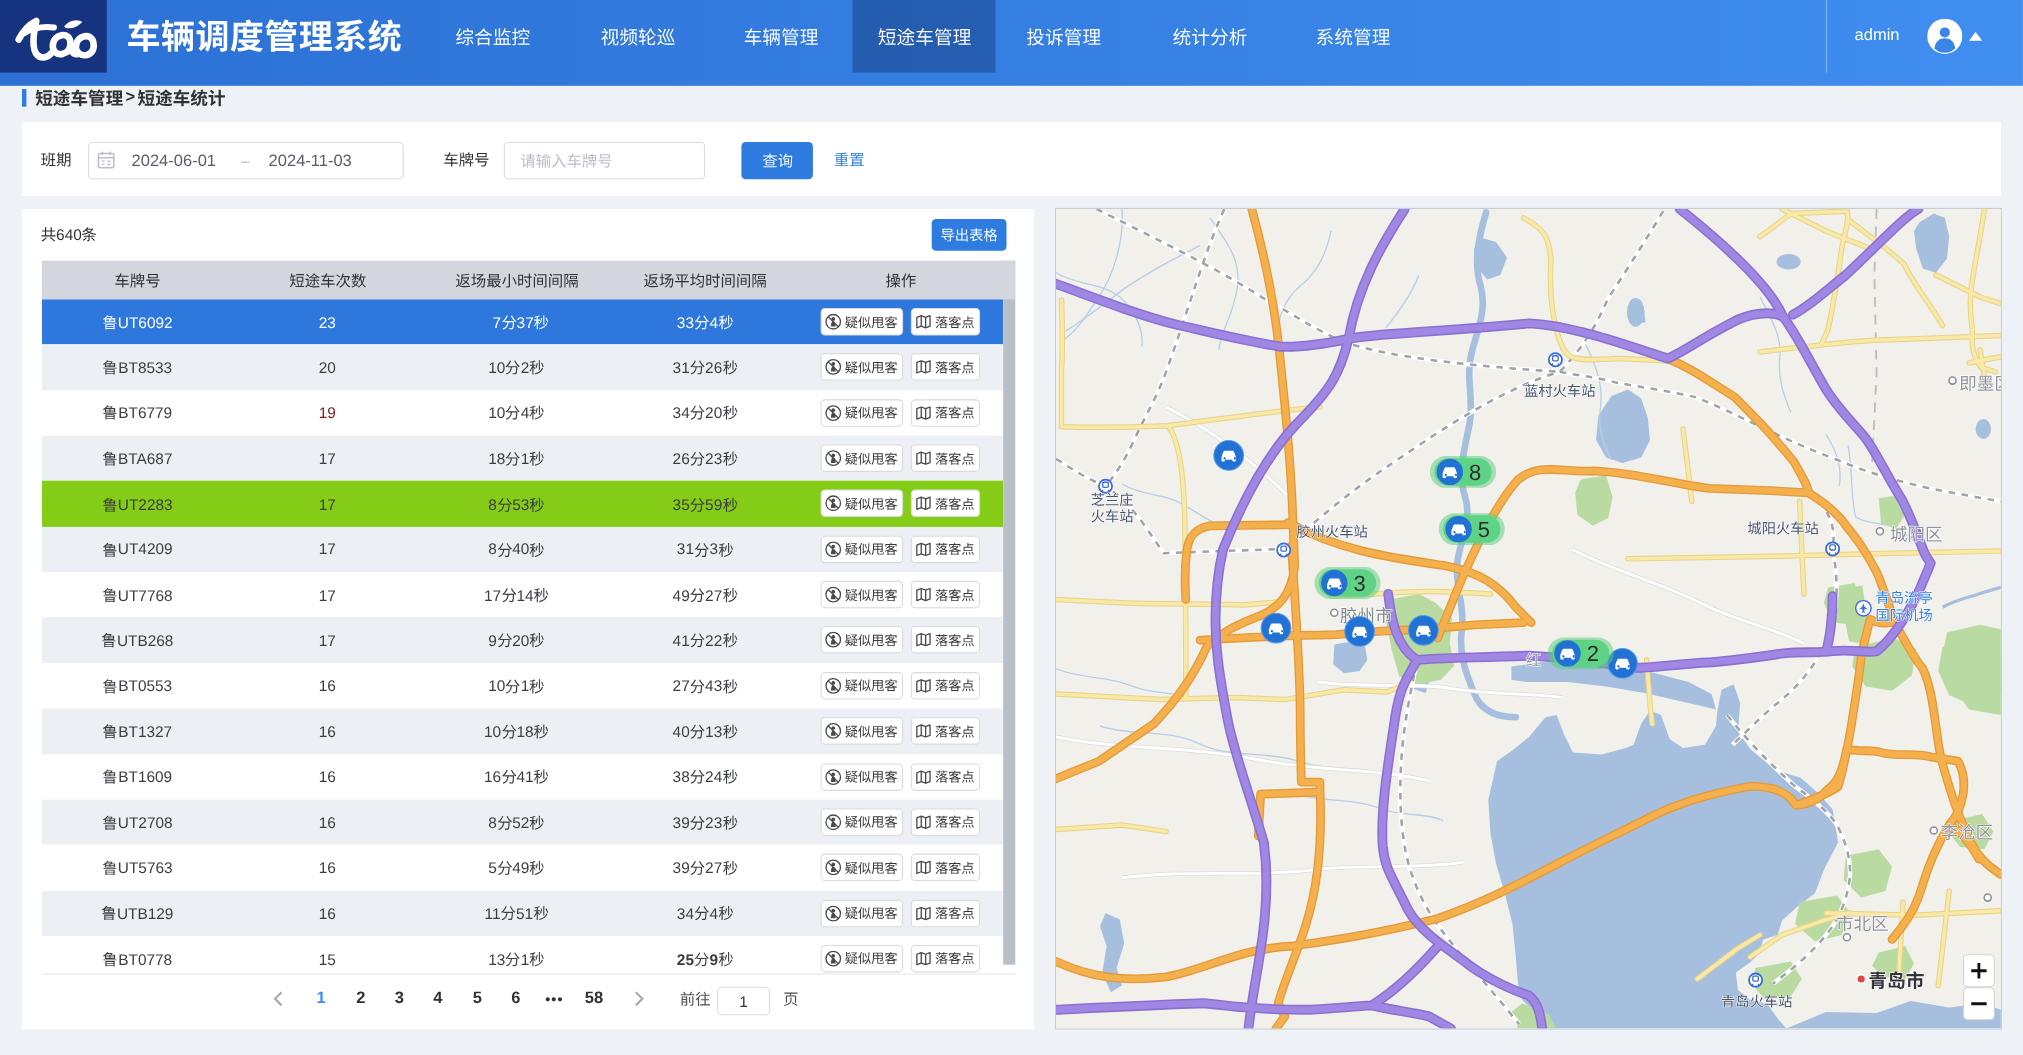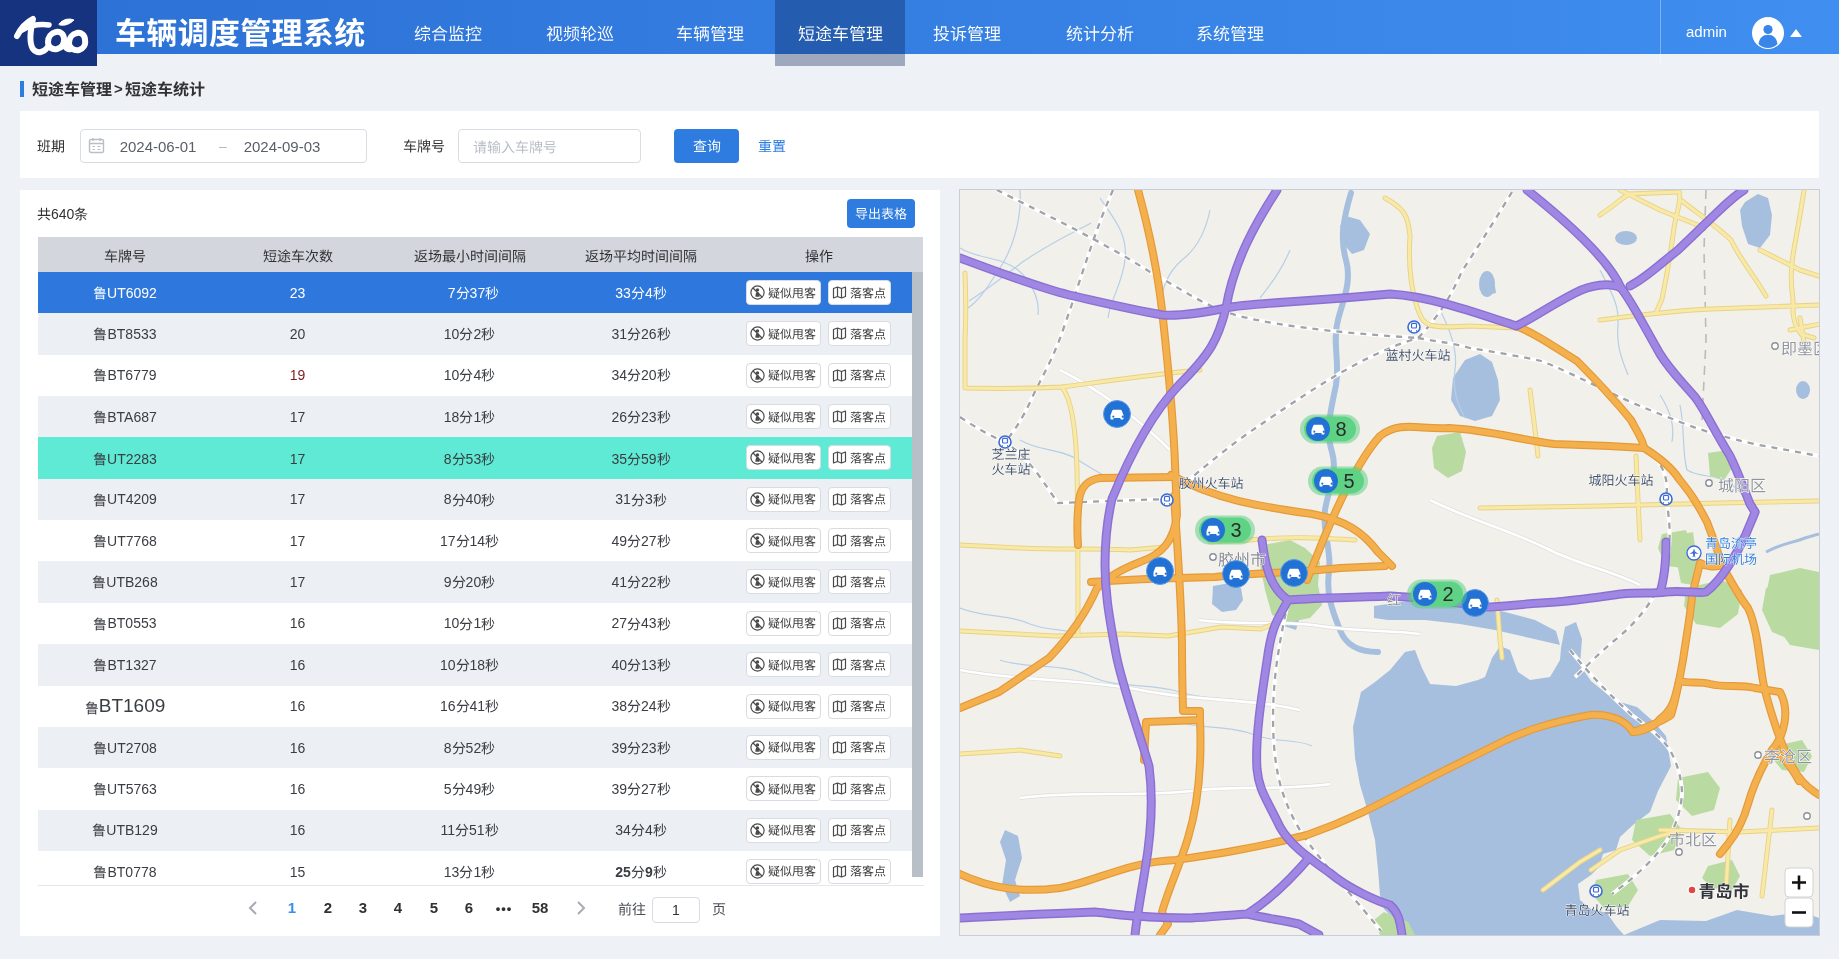--- a/index.html
+++ b/index.html
@@ -99,21 +99,21 @@
       <path id="b5e02" d="M395 56C412 89 431 130 446 166H43V284H434V395H128V866H249V513H434V964H559V513H759V733C759 745 753 750 737 750C721 750 662 750 612 748C628 780 647 831 652 866C730 866 787 864 830 846C871 827 884 793 884 735V395H559V284H961V166H588C572 126 539 65 514 19Z"></path>
       <path id="g9752" d="M733 544V615H274V544ZM200 486V962H274V796H733V877C733 892 728 896 711 897C695 898 635 898 574 896C584 914 595 939 599 958C681 958 734 958 767 948C798 938 808 919 808 878V486ZM274 669H733V742H274ZM460 40V107H124V166H460V233H158V291H460V363H59V423H941V363H536V291H845V233H536V166H887V107H536V40Z"></path>
       <path id="g5c9b" d="M323 294C395 323 488 369 534 401L575 347C526 315 432 272 362 246ZM757 136H483C499 109 516 78 531 48L444 36C435 64 420 103 405 136H184V544H842C830 767 815 855 793 877C783 888 773 889 756 889L679 888V621H610V799H425V582H355V799H180V624H111V864H610V893H639C649 910 655 935 657 953C708 955 758 956 785 954C816 951 837 945 856 922C888 888 902 786 917 510C918 499 919 476 919 476H257V205H732C721 305 711 347 697 361C690 369 681 370 668 370C655 370 625 369 591 366C601 384 608 412 610 433C646 435 682 435 701 432C725 430 740 425 755 408C780 384 792 318 806 165C807 155 807 136 807 136Z"></path>
       <path id="g6d41" d="M577 519V917H644V519ZM400 518V621C400 713 387 824 264 908C281 919 306 942 317 957C452 861 468 732 468 623V518ZM755 518V836C755 896 760 912 775 926C788 938 810 943 830 943C840 943 867 943 879 943C896 943 916 939 927 932C941 924 949 912 954 893C959 875 962 822 964 778C946 772 924 762 911 750C910 798 909 834 907 851C905 867 902 874 897 878C892 881 884 882 875 882C867 882 854 882 847 882C840 882 834 881 831 878C826 873 825 863 825 843V518ZM85 106C145 142 219 196 255 235L300 176C264 138 189 86 129 53ZM40 381C104 410 183 457 222 492L264 430C224 396 144 352 80 326ZM65 896 128 947C187 854 257 729 310 623L256 574C198 687 119 819 65 896ZM559 57C575 91 591 134 603 170H318V238H515C473 292 416 363 397 381C378 398 349 405 330 409C336 426 346 463 350 481C379 470 425 466 837 438C857 465 874 490 886 511L947 471C910 412 833 320 770 253L714 287C738 314 765 346 790 377L476 395C515 350 562 288 600 238H945V170H680C669 132 648 81 627 40Z"></path>
       <path id="g4ead" d="M72 504V685H141V565H859V685H930V504ZM272 302H729V386H272ZM198 248V440H807V248ZM426 54C442 75 460 102 475 126H60V189H942V126H563C547 98 520 61 498 34ZM196 637V700H477V870C477 885 472 888 453 890C435 891 367 891 295 888C306 909 317 936 322 957C414 957 473 957 510 947C546 936 557 916 557 873V700H809V637Z"></path>
       <path id="g56fd" d="M592 560C629 594 671 642 691 674L743 643C722 612 679 565 641 533ZM228 684V748H777V684H530V515H732V450H530V307H756V240H242V307H459V450H270V515H459V684ZM86 85V960H162V910H835V960H914V85ZM162 840V155H835V840Z"></path>
       <path id="g9645" d="M462 116V187H899V116ZM776 555C823 655 869 785 884 864L954 839C937 760 888 633 840 535ZM488 538C461 644 416 751 361 823C377 831 408 852 421 862C475 786 526 669 556 553ZM86 83V960H157V151H303C281 218 251 305 222 377C296 457 314 526 314 581C314 611 308 639 292 650C284 656 272 659 260 659C244 661 224 660 200 658C213 677 220 706 220 724C244 725 270 725 290 723C312 720 330 714 345 705C375 684 387 641 387 587C387 525 369 452 294 369C329 289 367 191 397 109L344 80L332 83ZM419 355V426H632V864C632 877 628 881 614 881C600 882 553 882 501 881C512 904 522 936 525 958C595 958 641 956 670 944C700 931 708 908 708 865V426H953V355Z"></path>
       <path id="g673a" d="M498 97V418C498 573 484 772 349 912C366 921 395 946 406 960C550 812 571 585 571 418V168H759V812C759 898 765 916 782 931C797 944 819 950 839 950C852 950 875 950 890 950C911 950 929 946 943 936C958 926 966 909 971 880C975 855 979 781 979 724C960 718 937 706 922 692C921 759 920 812 917 835C916 858 913 867 907 873C903 878 895 880 887 880C877 880 865 880 858 880C850 880 845 878 840 874C835 870 833 851 833 818V97ZM218 40V254H52V326H208C172 465 99 621 28 705C40 723 59 753 67 773C123 704 177 591 218 474V959H291V500C330 550 377 612 397 646L444 584C421 558 326 451 291 416V326H439V254H291V40Z"></path>
     </defs>
   </svg>
-<div style="position:absolute;left:0;top:0;width:1839px;height:54px;background:linear-gradient(90deg,#2c70d4,#3f8ef0)">
+<div style="position:absolute;left:0;top:0;width:1839px;height:78px;background:linear-gradient(90deg,#2c70d4,#3f8ef0)">
     <div style="position:absolute;left:0;top:0;width:97px;height:66px;background:#16337f"></div>
     <svg style="position:absolute;left:10px;top:9px" width="82" height="50" viewBox="0 0 82 50" fill="none" stroke="#fff" stroke-linecap="round" stroke-linejoin="round">
       <path d="M7 27 C11 19 17 13 23 10 C20 23 19 34 23 40 C27 45 33 44 37 39" stroke-width="6"></path>
       <path d="M12 21 C21 16 31 15 39 16" stroke-width="5.5"></path>
       <path d="M54 30 C54 25 50 22 46 23 C41 24 38 28 38 33 C38 38 42 41 47 40 C51 39 54 36 54 31 C54 37 56 41 61 40" stroke-width="6"></path>
       <path d="M49 15 C53 10 59 9 64 11 C60 15 55 17 50 16 Z" fill="#fff" stroke-width="1"></path>
       <path d="M75 31 C75 26 71 23 67 24 C62 25 59 29 59 34 C59 39 64 42 69 41 C73 40 76 36 75 31 Z" stroke-width="6"></path>
     </svg>
     <div style="position:absolute;left:115px;top:17px"><svg style="display:inline-block;vertical-align:-0.15em;" width="250.2" height="31.0" viewBox="0 0 8070 1000" fill="#ffffff">
         <use href="#b8f66" x="0"></use>
@@ -202,21 +202,21 @@
       <use href="#g671f" x="1000"></use>
     </svg></div>
 <div style="position:absolute;left:80px;top:129px;width:287px;height:34px;background:#fff;border:1px solid #d9dce3;border-radius:4px;box-sizing:border-box"></div>
 <svg style="position:absolute;left:88px;top:137px" width="17" height="17" viewBox="0 0 17 17" fill="none" stroke="#b9bec7" stroke-width="1.4">
     <rect x="1.5" y="2.5" width="14" height="13" rx="1.5"></rect>
     <path d="M1.5 6.5 H15.5 M5 1 V4 M12 1 V4"></path>
     <path d="M4.5 9.5 H7 M9.5 9.5 H12.5 M4.5 12.5 H7 M9.5 12.5 H12.5" stroke-width="1.2"></path>
   </svg>
 <div style="position:absolute;left:118px;top:138px;width:80px;text-align:center;font-size:15px;color:#5a5e66">2024-06-01</div>
 <div style="position:absolute;left:214px;top:138px;width:18px;text-align:center;font-size:14px;color:#b4b9c2">–</div>
-<div style="position:absolute;left:242px;top:138px;width:80px;text-align:center;font-size:15px;color:#5a5e66">2024-09-03</div>
+<div style="position:absolute;left:242px;top:138px;width:80px;text-align:center;font-size:15px;color:#5a5e66">2024-11-03</div>
 <div style="position:absolute;left:403px;top:137px"><svg style="display:inline-block;vertical-align:-0.15em;" width="42.0" height="14.0" viewBox="0 0 3000 1000" fill="#303133">
       <use href="#g8f66" x="0"></use>
       <use href="#g724c" x="1000"></use>
       <use href="#g53f7" x="2000"></use>
     </svg></div>
 <div style="position:absolute;left:458px;top:129px;width:183px;height:34px;background:#fff;border:1px solid #d9dce3;border-radius:4px;box-sizing:border-box"></div>
 <div style="position:absolute;left:473px;top:138px"><svg style="display:inline-block;vertical-align:-0.15em;" width="84.0" height="14.0" viewBox="0 0 6000 1000" fill="#b8bdc6">
       <use href="#g8bf7" x="0"></use>
       <use href="#g8f93" x="1000"></use>
       <use href="#g5165" x="2000"></use>
@@ -475,21 +475,21 @@
           <path d="M1.5 3.5 L5.5 2 L9.5 3.5 L13.5 2 V11.5 L9.5 13 L5.5 11.5 L1.5 13 Z" stroke-linejoin="round"></path>
           <path d="M5.5 2 V11.5 M9.5 3.5 V13"></path>
         </svg>
         <svg style="display:inline-block;vertical-align:-0.15em;" width="36.0" height="12.0" viewBox="0 0 3000 1000" fill="#3a3a3a">
           <use href="#g843d" x="0"></use>
           <use href="#g5ba2" x="1000"></use>
           <use href="#g70b9" x="2000"></use>
         </svg>
       </div>
     </div>
-    <div style="position:absolute;left:0;top:165.4px;width:874px;height:44px;background:#5eead4">
+    <div style="position:absolute;left:0;top:165.4px;width:874px;height:44px;background:#84cc16">
       <div style="position:absolute;left:87.5px;top:0;width:160px;height:100%;margin-left:-80px;display:flex;align-items:center;justify-content:center">
         <span style="font-size:14px;color:#3a3d42;font-weight:400"><svg style="display:inline-block;vertical-align:-0.15em;" width="14.0" height="14.0" viewBox="0 0 1000 1000" fill="#3a3d42">
             <use href="#g9c81" x="0"></use>
           </svg><span>UT2283</span></span>
       </div>
       <div style="position:absolute;left:260.0px;top:0;width:160px;height:100%;margin-left:-80px;display:flex;align-items:center;justify-content:center">
         <span style="font-size:14px;color:#3a3d42;font-weight:400"><span>17</span></span>
       </div>
       <div style="position:absolute;left:432.0px;top:0;width:160px;height:100%;margin-left:-80px;display:flex;align-items:center;justify-content:center">
         <span style="font-size:14px;color:#3a3d42;font-weight:400"><span>8</span><svg style="display:inline-block;vertical-align:-0.15em;" width="14.0" height="14.0" viewBox="0 0 1000 1000" fill="#3a3d42">
@@ -771,21 +771,21 @@
         </svg>
         <svg style="display:inline-block;vertical-align:-0.15em;" width="36.0" height="12.0" viewBox="0 0 3000 1000" fill="#3a3a3a">
           <use href="#g843d" x="0"></use>
           <use href="#g5ba2" x="1000"></use>
           <use href="#g70b9" x="2000"></use>
         </svg>
       </div>
     </div>
     <div style="position:absolute;left:0;top:413.5px;width:874px;height:41.35px;background:#fff">
       <div style="position:absolute;left:87.5px;top:0;width:160px;height:100%;margin-left:-80px;display:flex;align-items:center;justify-content:center">
-        <span style="font-size:19px;color:#3a3d42;font-weight:400"><svg style="display:inline-block;vertical-align:-0.15em;" width="14.0" height="14.0" viewBox="0 0 1000 1000" fill="#3a3d42">
+        <span style="font-size:14px;color:#3a3d42;font-weight:400"><svg style="display:inline-block;vertical-align:-0.15em;" width="14.0" height="14.0" viewBox="0 0 1000 1000" fill="#3a3d42">
             <use href="#g9c81" x="0"></use>
           </svg><span>BT1609</span></span>
       </div>
       <div style="position:absolute;left:260.0px;top:0;width:160px;height:100%;margin-left:-80px;display:flex;align-items:center;justify-content:center">
         <span style="font-size:14px;color:#3a3d42;font-weight:400"><span>16</span></span>
       </div>
       <div style="position:absolute;left:432.0px;top:0;width:160px;height:100%;margin-left:-80px;display:flex;align-items:center;justify-content:center">
         <span style="font-size:14px;color:#3a3d42;font-weight:400"><span>16</span><svg style="display:inline-block;vertical-align:-0.15em;" width="14.0" height="14.0" viewBox="0 0 1000 1000" fill="#3a3d42">
             <use href="#g5206" x="0"></use>
           </svg><span>41</span><svg style="display:inline-block;vertical-align:-0.15em;" width="14.0" height="14.0" viewBox="0 0 1000 1000" fill="#3a3d42">

